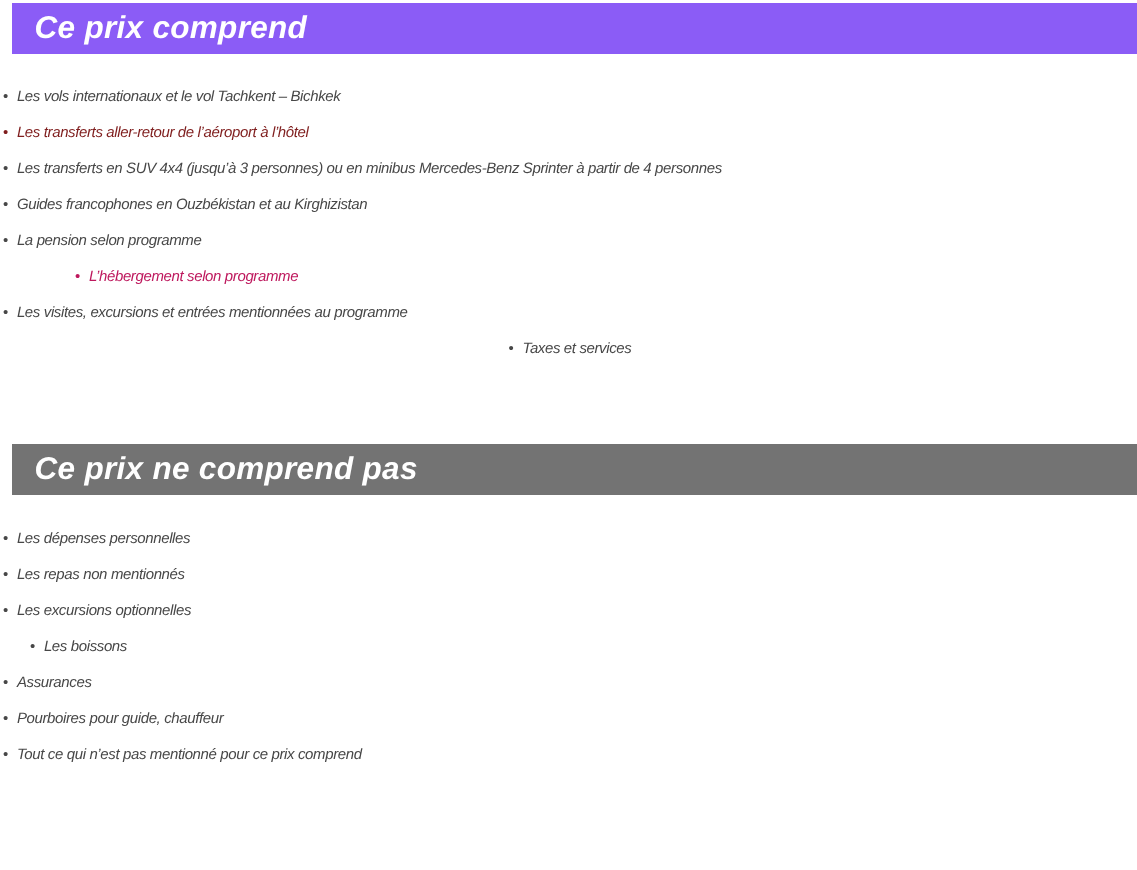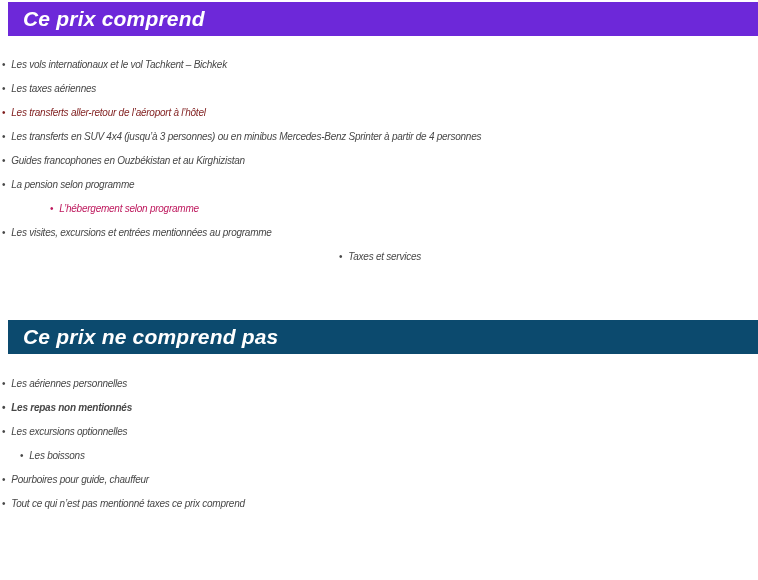--- a/index.html
+++ b/index.html
@@ -49,39 +49,39 @@
     margin-right: 6px;
     font-style: normal;
   }
 </style>
 </head>
 <body>
 
 <main>
 
   <section id="section-included">
-    <h2 class="section-header" style="background: #6d28d9; color: rgb(255, 255, 255);">Ce prix comprend</h2>
+    <h2 class="section-header" style="background: #8b5cf6; color: rgb(255, 255, 255);">Ce prix comprend</h2>
     <ul class="price-list">
         <li style="color: rgb(71, 71, 71);"><span class="bullet">•</span><span>Les vols internationaux et le vol Tachkent – Bichkek</span></li>
-        <li style="color: rgb(71, 71, 71);"><span class="bullet">•</span><span>Les taxes aériennes</span></li>
         <li style="color: #7f1d1d;"><span class="bullet">•</span><span>Les transferts aller-retour de l’aéroport à l’hôtel</span></li>
         <li style="color: rgb(71, 71, 71);"><span class="bullet">•</span><span>Les transferts en SUV 4x4 (jusqu’à 3 personnes) ou en minibus Mercedes-Benz Sprinter à partir de 4 personnes</span></li>
         <li style="color: rgb(71, 71, 71);"><span class="bullet">•</span><span>Guides francophones en Ouzbékistan et au Kirghizistan</span></li>
         <li style="color: rgb(71, 71, 71);"><span class="bullet">•</span><span>La pension selon programme</span></li>
         <li style="color: #be185d; margin-left: 48px;"><span class="bullet">•</span><span>L’hébergement selon programme</span></li>
         <li style="color: rgb(71, 71, 71);"><span class="bullet">•</span><span>Les visites, excursions et entrées mentionnées au programme</span></li>
         <li style="color: rgb(71, 71, 71); text-align: center;"><span class="bullet">•</span><span>Taxes et services</span></li>
       </ul>
   </section>
 
   <section id="section-excluded">
-    <h2 class="section-header" style="background: #0c4a6e; color: rgb(255, 255, 255);">Ce prix ne comprend pas</h2>
+    <h2 class="section-header" style="background: #737373; color: rgb(255, 255, 255);">Ce prix ne comprend pas</h2>
     <ul class="price-list">
-        <li style="color: rgb(71, 71, 71);"><span class="bullet">•</span><span>Les aériennes personnelles</span></li>
-        <li style="color: rgb(71, 71, 71); font-weight: bold;"><span class="bullet">•</span><span>Les repas non mentionnés</span></li>
+        <li style="color: rgb(71, 71, 71);"><span class="bullet">•</span><span>Les dépenses personnelles</span></li>
+        <li style="color: rgb(71, 71, 71);"><span class="bullet">•</span><span>Les repas non mentionnés</span></li>
         <li style="color: rgb(71, 71, 71);"><span class="bullet">•</span><span>Les excursions optionnelles</span></li>
         <li style="color: rgb(71, 71, 71); padding-left: 20px;"><span class="bullet">•</span><span>Les boissons</span></li>
+        <li style="color: rgb(71, 71, 71);"><span class="bullet">•</span><span>Assurances</span></li>
         <li style="color: rgb(71, 71, 71);"><span class="bullet">•</span><span>Pourboires pour guide, chauffeur</span></li>
-        <li style="color: rgb(71, 71, 71);"><span class="bullet">•</span><span>Tout ce qui n’est pas mentionné taxes ce prix comprend</span></li>
+        <li style="color: rgb(71, 71, 71);"><span class="bullet">•</span><span>Tout ce qui n’est pas mentionné pour ce prix comprend</span></li>
       </ul>
   </section>
 
 </main>
 
 </body></html>

